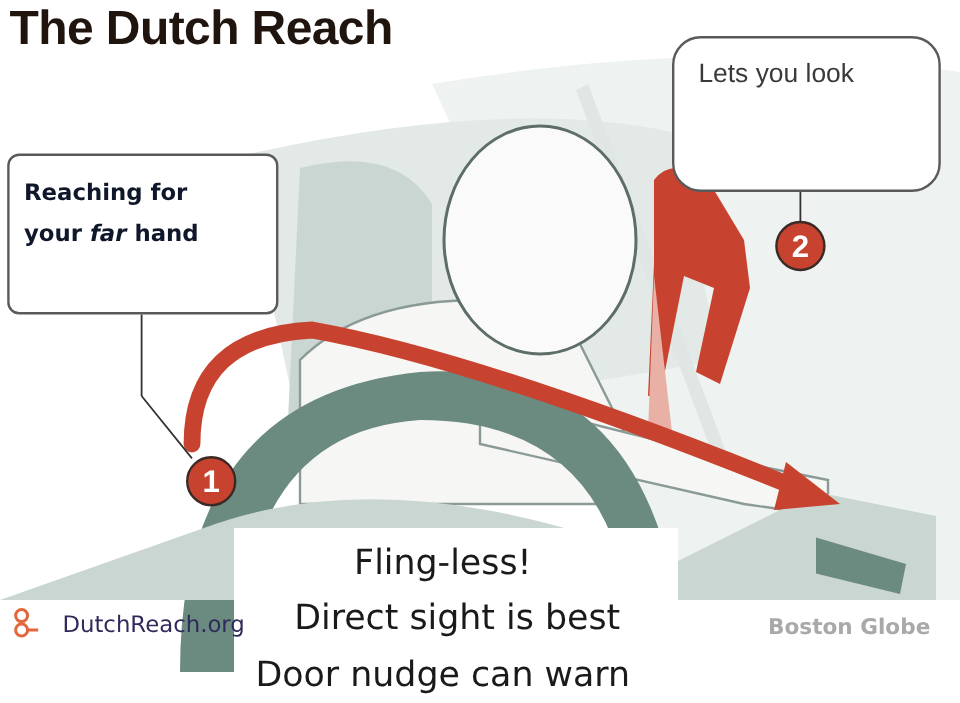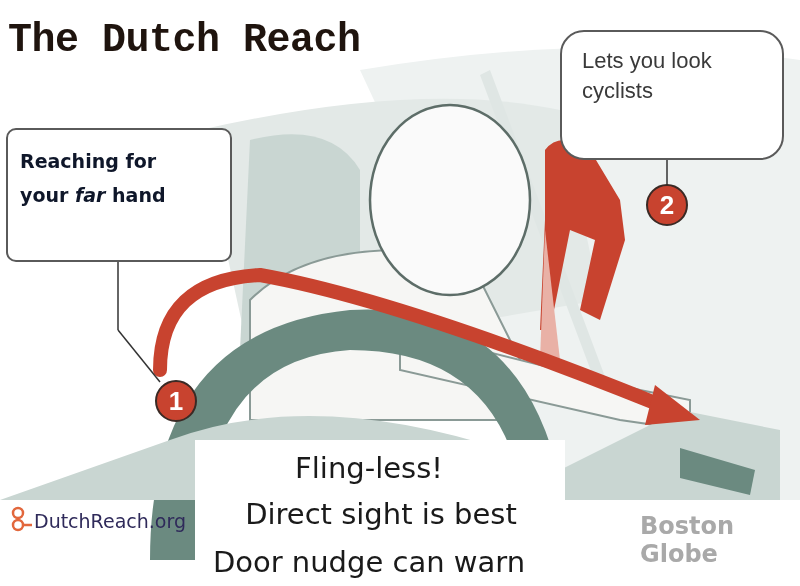--- a/index.html
+++ b/index.html
@@ -1,30 +1,30 @@
 <!DOCTYPE html>
 <html><head>
 <meta charset="utf-8">
 <style>
   html, body { margin:0; padding:0; }
   body { width:800px; height:586px; position:relative; overflow:hidden; background:#ffffff; font-family:"Liberation Sans", sans-serif; }
-  .title { position:absolute; left:8px; top:2px; font-family:Liberation Mono, monospace; font-weight:bold; font-size:40px; color:#1f140e; letter-spacing:-0.5px;margin-top:16px; }
+  .title { position:absolute; left:8px; top:2px; font-family:Liberation Sans, sans-serif; font-weight:bold; font-size:40px; color:#1f140e; letter-spacing:-0.5px; }
   svg.scene { position:absolute; left:0; top:0; }
   .callout { position:absolute; background:#fff; border:2px solid #5a5a5a; border-radius:10px; box-sizing:border-box; }
   .c1 { left:6px; top:128px; width:226px; height:134px; padding:14px 12px; font-family:"DejaVu Sans", sans-serif; font-weight:bold; font-size:19px; line-height:34px; color:#0f172a; }
   .c2 { left:560px; top:30px; width:224px; height:130px; padding:14px 20px; font-family:"Liberation Sans", sans-serif; font-size:22px; line-height:30px; color:#3a3a3a;border-radius:24px; }
   .c1 em { font-style:italic;text-align:right; }
   .badge { position:absolute; width:42px; height:42px; border-radius:50%; background:#c8432f; border:2px solid #3a2a25; color:#fff; font-weight:bold; font-size:26px; display:flex; align-items:center; justify-content:center; box-sizing:border-box; font-family:"Liberation Sans", sans-serif; }
   .b1 { left:155px; top:380px; }
   .b2 { left:646px; top:184px; }
   .slogan { position:absolute; left:195px; width:348px; text-align:center; font-family:"DejaVu Sans", sans-serif; font-size:29px; color:#1a1a1a; line-height:40px; }
   .s1 { top:448px; } .s2 { top:494px;padding-left:12px; } .s3 { top:542px;text-align:center; }
-  .credit { position:absolute; left:640px; top:512px; font-family:"DejaVu Sans", sans-serif; font-weight:bold; font-size:24px; color:#a9a9a9; }
+  .credit { position:absolute; left:640px; top:512px; font-family:"DejaVu Sans", sans-serif; font-weight:bold; font-size:18px; color:#a9a9a9; }
   .logo { position:absolute; left:10px; top:506px; display:flex; align-items:center; }
-  .logo-text { font-family:"DejaVu Sans", sans-serif; font-size:19px; color:#2f2a5a; margin-left:2px; }
+  .logo-text { font-family:"DejaVu Sans", sans-serif; font-size:19px; color:#2f2a5a; margin-left:20px; }
 </style>
 </head>
 <body>
 
 <svg class="scene" width="800" height="586" viewBox="0 0 800 586">
 
   <path d="M360 70 Q600 30 800 60 L800 500 L560 500 Z" fill="#eef2f1"></path>
   <path d="M200 130 Q420 80 560 110 L600 300 L250 360 Z" fill="#e3e9e7"></path>
 
   <path d="M490 70 L610 390 L600 395 L480 75 Z" fill="#dfe6e4"></path>
@@ -61,21 +61,20 @@
 
 <div class="title">The Dutch Reach</div>
 
 <div class="callout c1">
   <div>Reaching for</div>
   <div><span>your </span><em>far</em><span> hand</span></div>
 </div>
 
 <div class="callout c2">
   <div>Lets you look</div>
-  <div>cyclists</div>
 </div>
 
 <div class="badge b1">1</div>
 <div class="badge b2">2</div>
 
 <div class="slogan s1">Fling-less!</div>
 <div class="slogan s2">Direct sight is best</div>
 <div class="slogan s3">Door nudge can warn</div>
 
 <div class="credit">Boston Globe</div>

